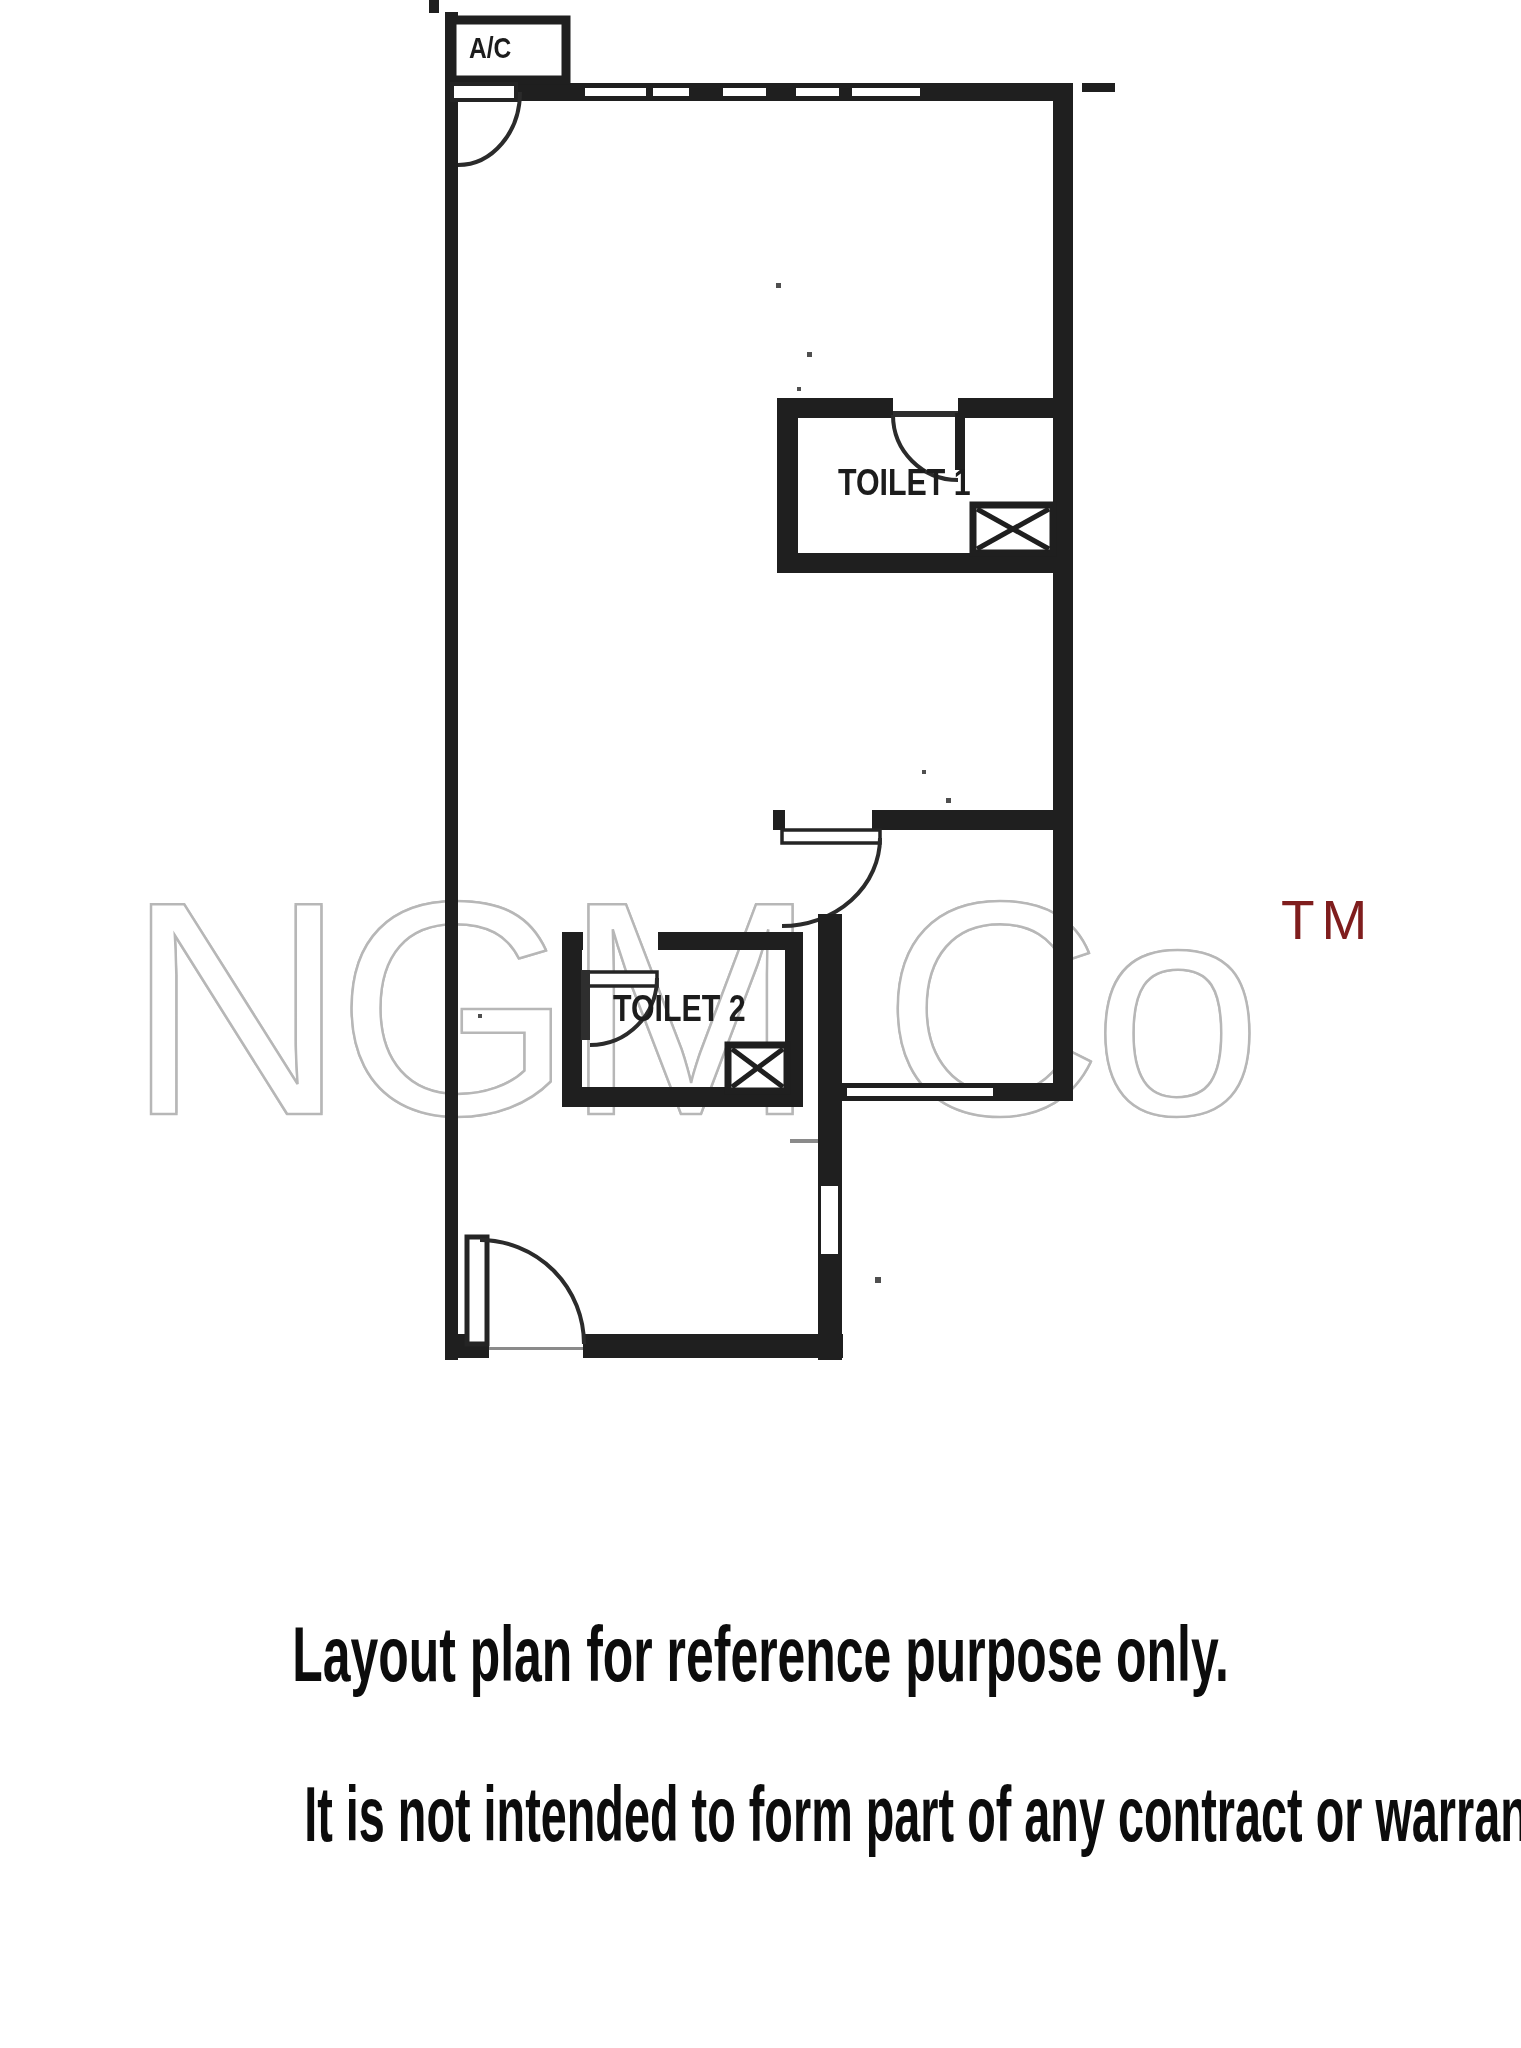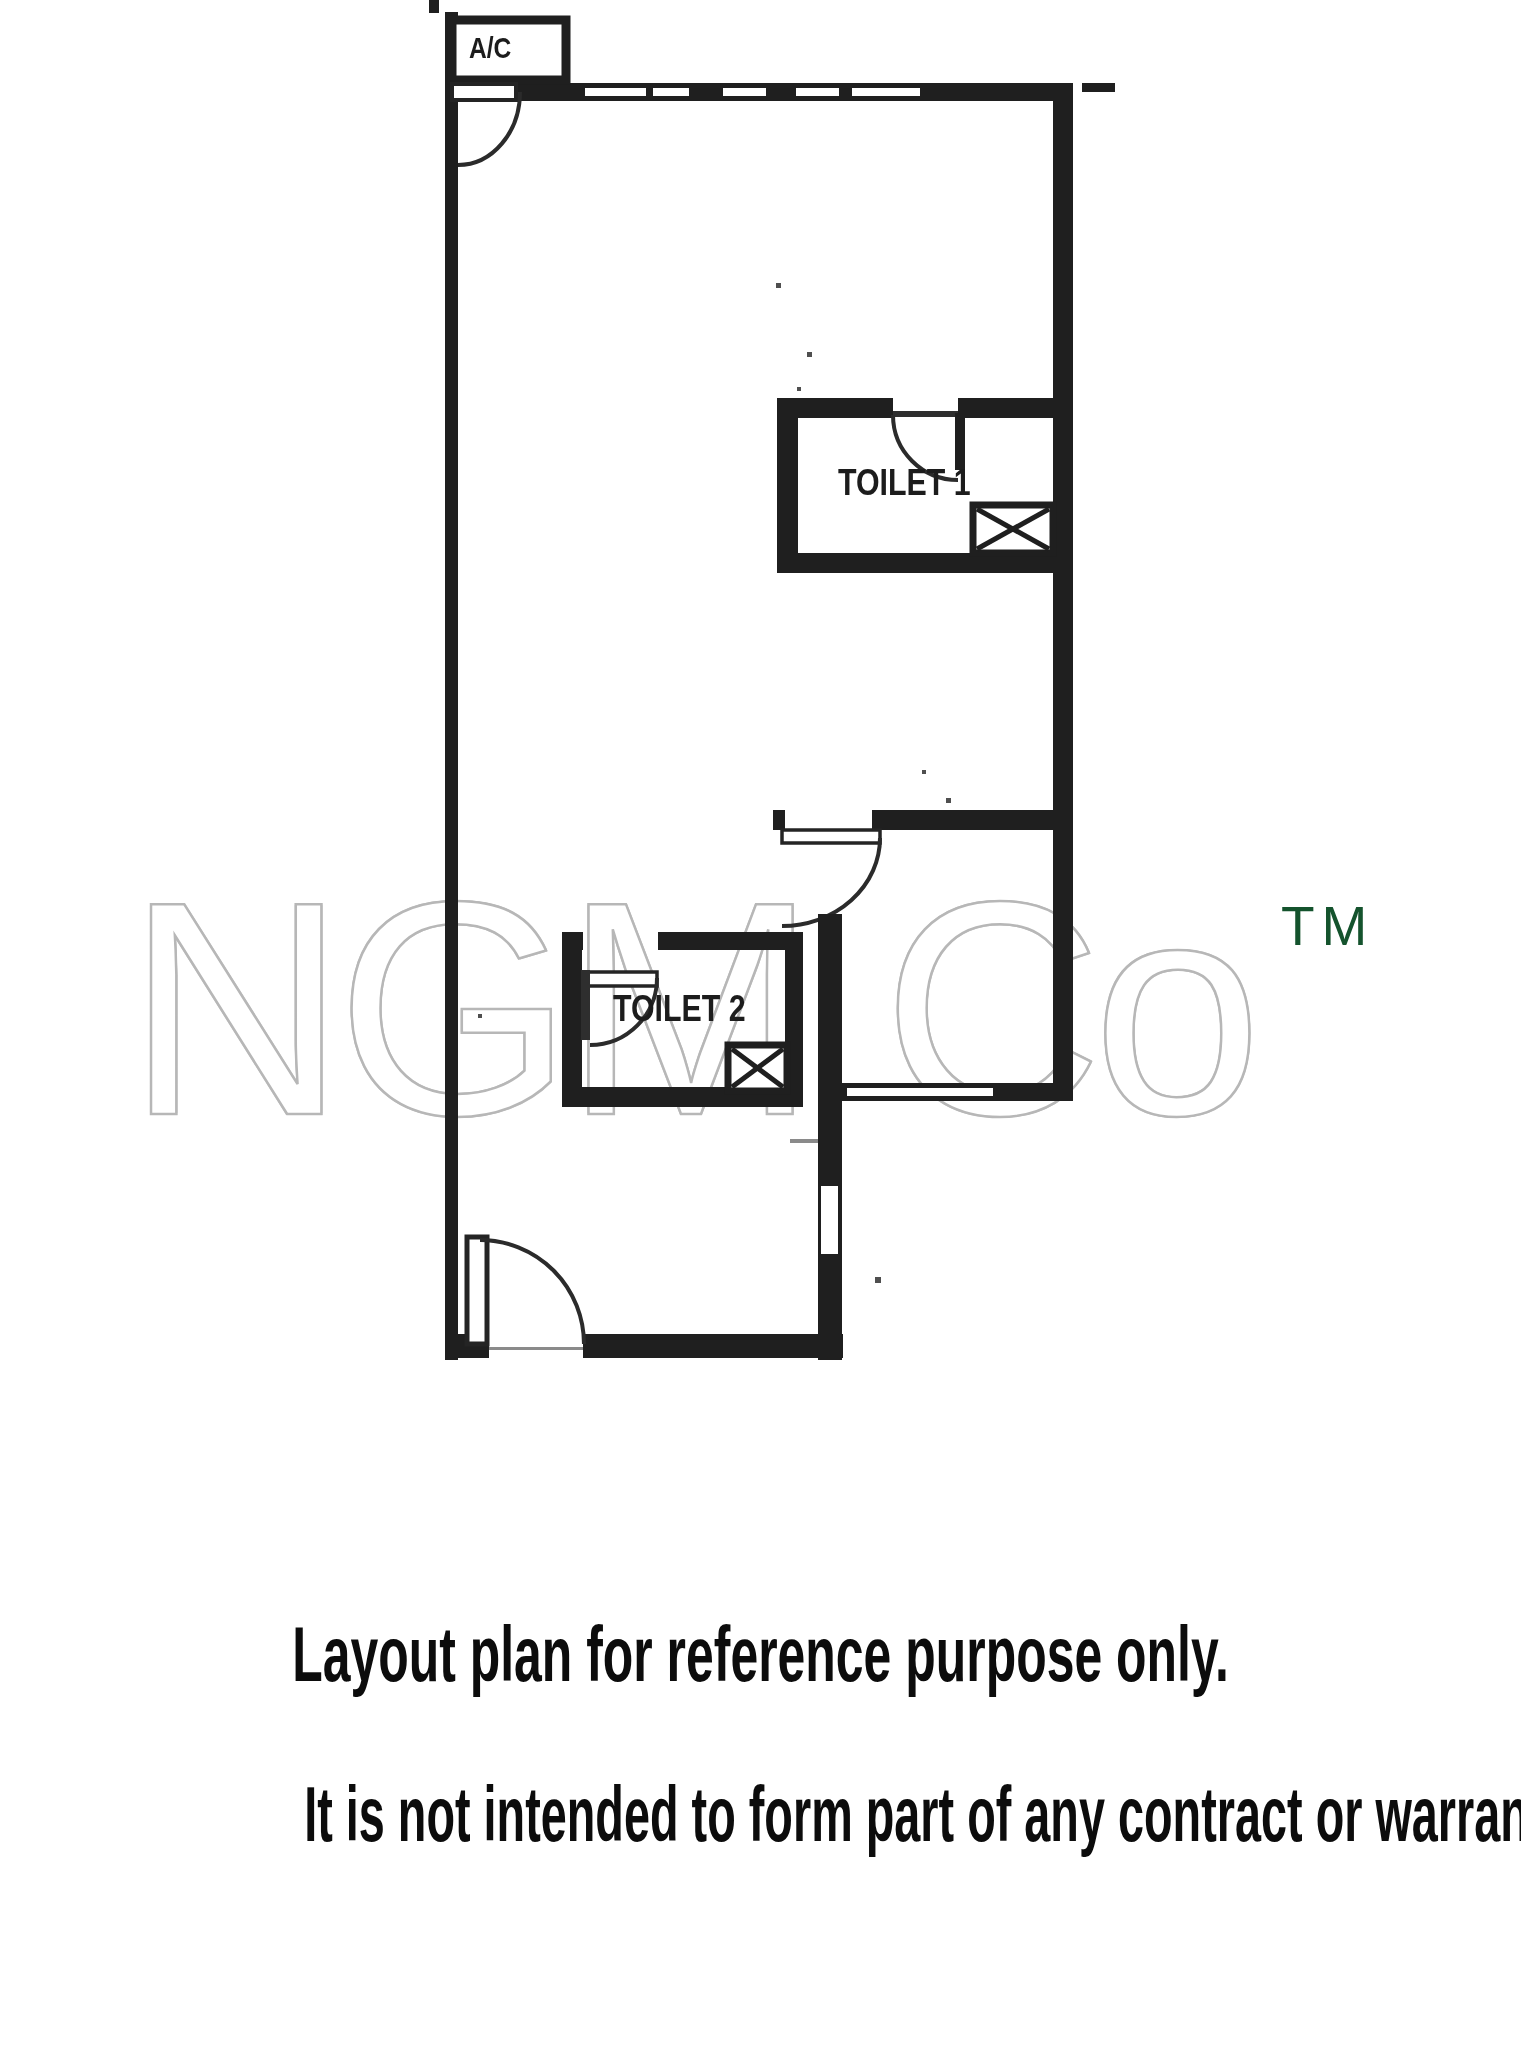--- a/index.html
+++ b/index.html
@@ -5,21 +5,21 @@
   html,body{margin:0;padding:0;background:#ffffff;}
   #page{position:relative;width:1521px;height:2048px;background:#ffffff;overflow:hidden;
         font-family:"Liberation Sans",sans-serif;}
   
   #watermark{position:absolute;left:126px;top:856px;font-size:305px;line-height:1;
              letter-spacing:-10px;white-space:nowrap;color:#ffffff;
              -webkit-text-stroke:2.5px #b7b7b7;
              text-shadow:1px 1px 0 #c4c4c4,-1px -1px 0 #c4c4c4,1px -1px 0 #c4c4c4,-1px 1px 0 #c4c4c4;
              z-index:1;}
   #watermark-tm{position:absolute;left:1281px;top:893px;font-size:55px;line-height:1;
-             letter-spacing:7px;color:#14532d;z-index:1;margin-top:6px;}
+             letter-spacing:7px;color:#7f1d1d;z-index:1;}
   
   #plan-svg{position:absolute;left:0;top:0;z-index:2;}
   .w{fill:#1f1f1f;}
   .w2{fill:#2e2e2e;}
   .ws{fill:#ffffff;}
   .leaf{fill:#ffffff;stroke:#242424;}
   .arc{fill:none;stroke:#2b2b2b;stroke-width:4;}
   .shaft{fill:#ffffff;stroke:#1f1f1f;stroke-width:7;}
   .xline{stroke:#1f1f1f;stroke-width:5;}
   .sp{fill:#4f4f4f;}

